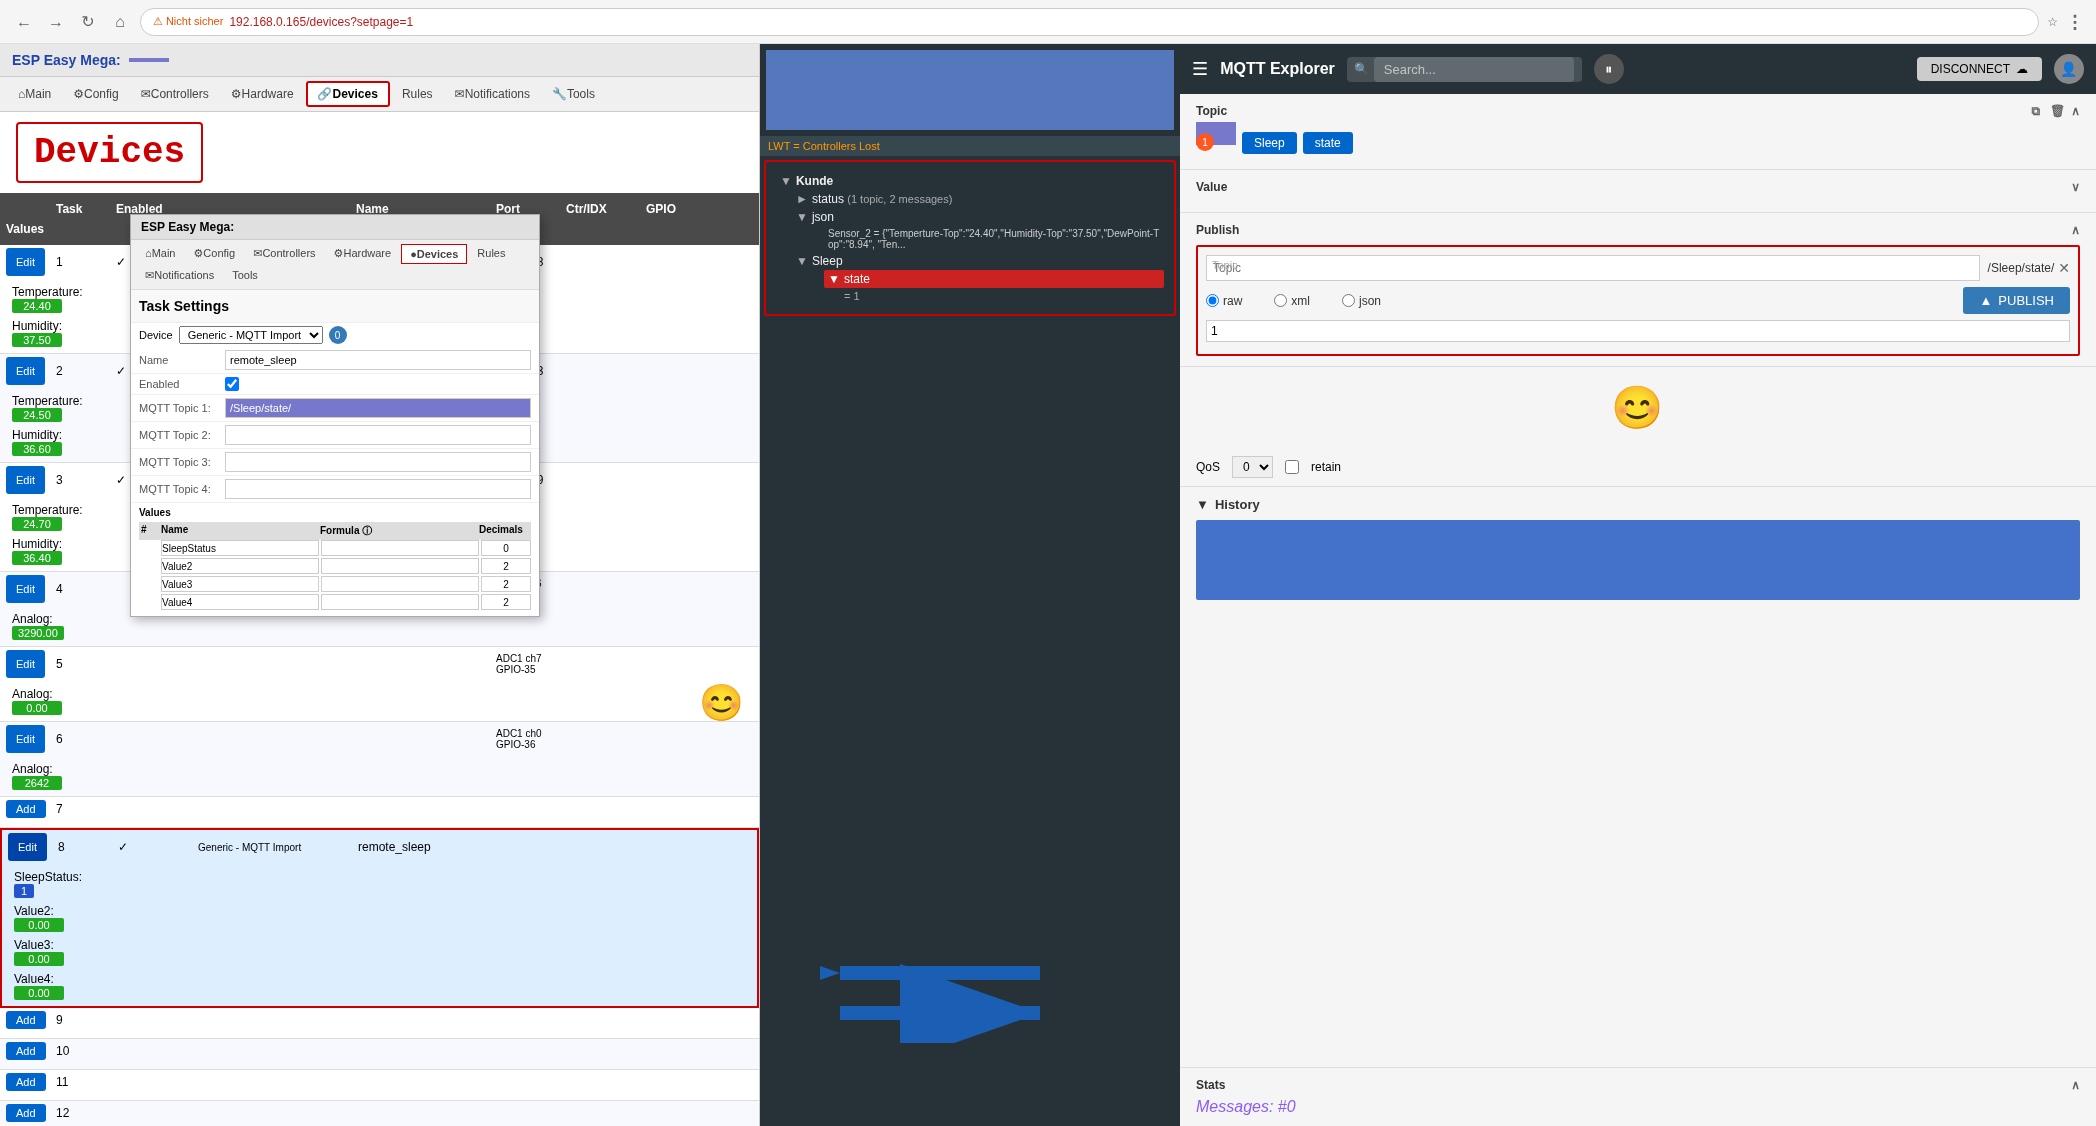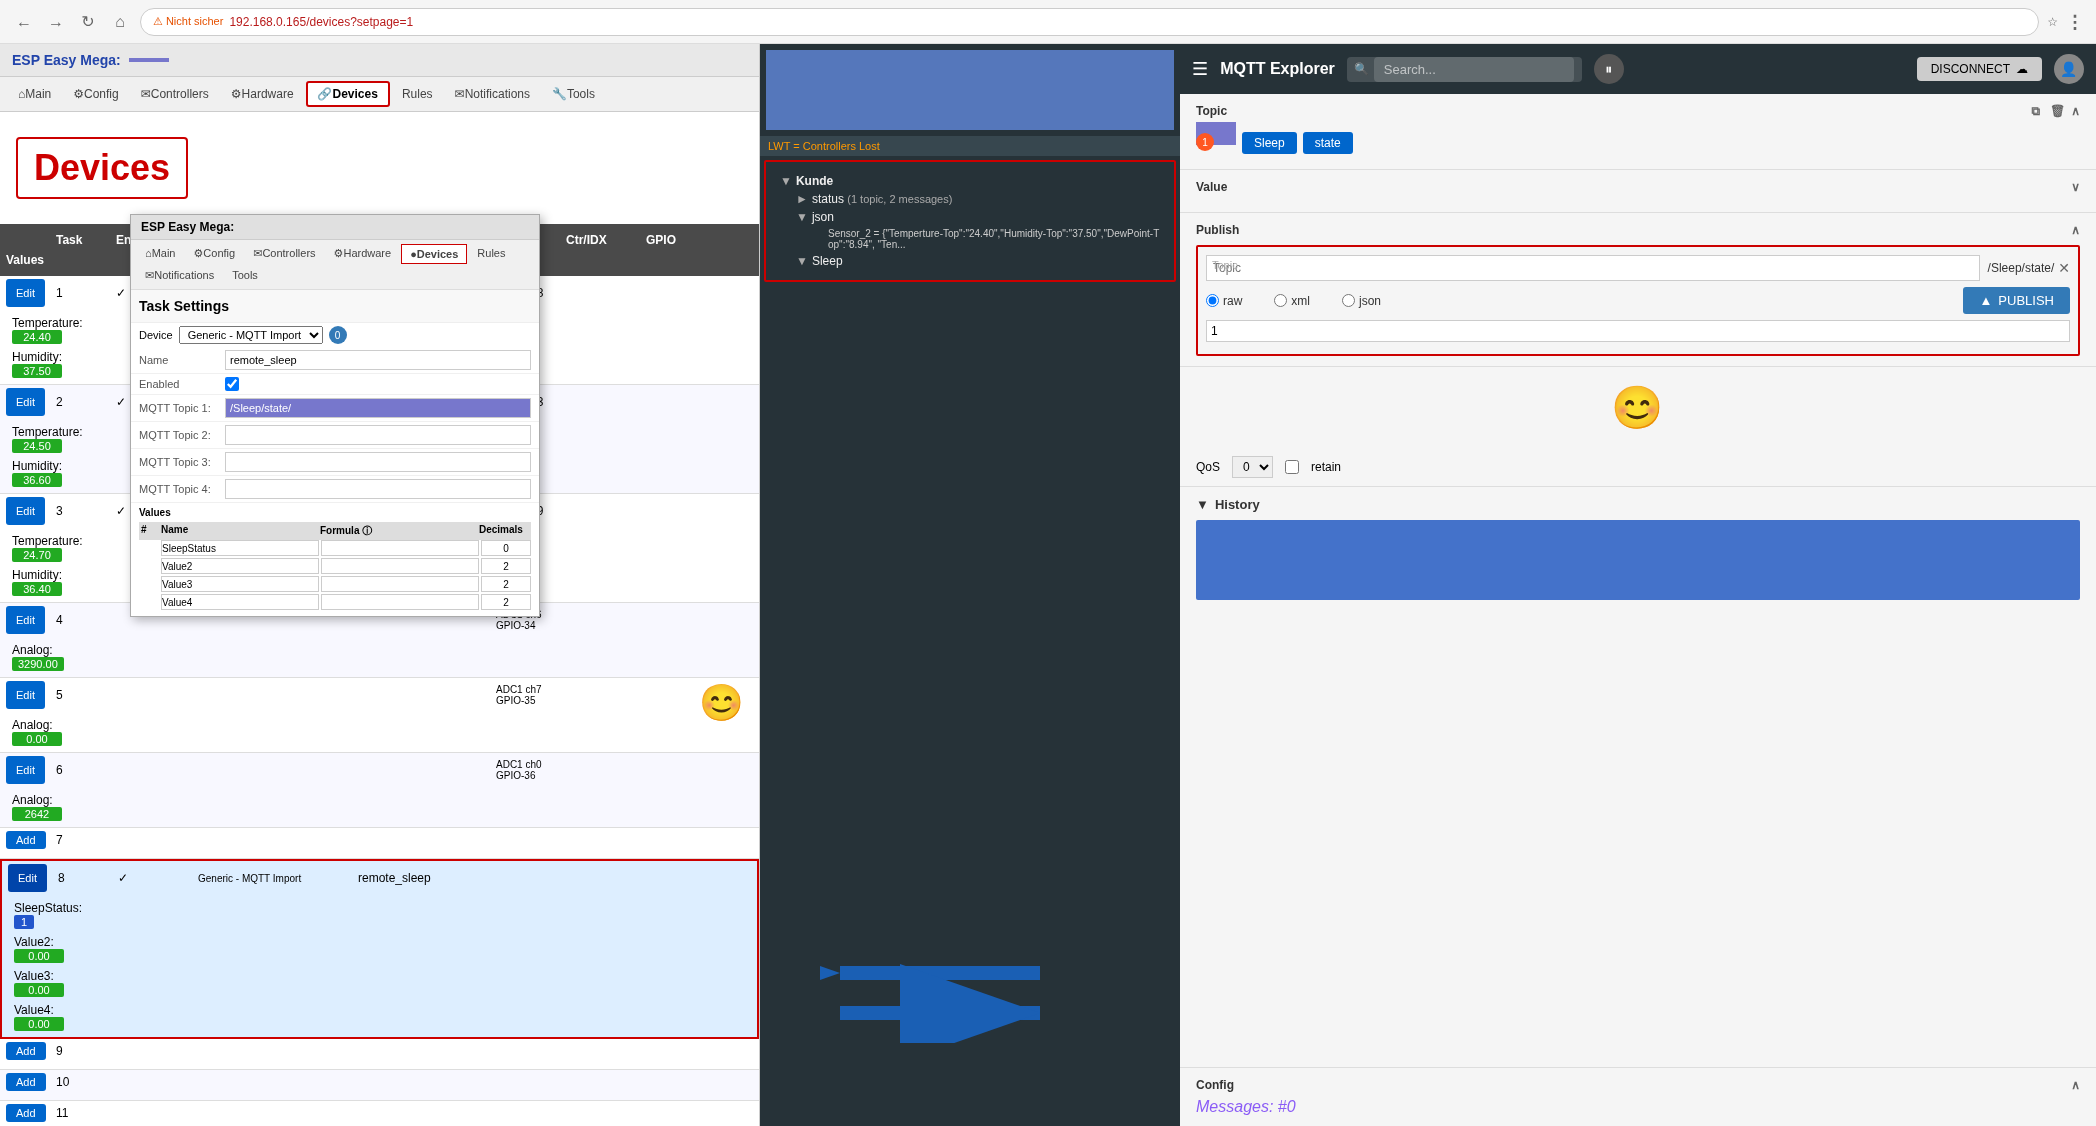--- a/index.html
+++ b/index.html
@@ -601,21 +601,22 @@
       font-size: 36px;
       font-weight: bold;
       color: #cc0000;
       padding: 8px 16px;
       border: 2px solid #cc0000;
       border-radius: 4px;
       display: inline-block;
     }
 
     .page-title-area {
-      padding: 25px 16px;
+      padding: 10px 16px;
+      font-family: Liberation Mono, monospace;
     }
   </style>
 </head>
 <body>
 
 <div class="browser-bar">
   <button class="browser-nav-btn">←</button>
   <button class="browser-nav-btn">→</button>
   <button class="browser-nav-btn">↻</button>
   <button class="browser-nav-btn">⌂</button>
@@ -952,20 +953,28 @@
           <div class="mqtt-tree-node">
             <span class="arrow">▼</span><span style="color:#eee;">json</span>
           </div>
           <div class="mqtt-tree-indent2">
             <div class="mqtt-tree-node" style="font-size:10px; color:#ccc; word-break:break-all;">
               Sensor_2 = {"Temperture-Top":"24.40","Humidity-Top":"37.50","DewPoint-Top":"8.94", "Ten...
             </div>
           </div>
           <div class="mqtt-tree-node">
             <span class="arrow">▼</span><span style="color:#eee;">Sleep</span>
+          </div>
+          <div class="mqtt-tree-indent2">
+            <div class="mqtt-tree-node selected">
+              <span class="arrow" style="color:white;">▼</span><span>state</span>
+            </div>
+            <div class="mqtt-tree-indent">
+              <div class="mqtt-tree-node" style="color:#aaa; font-size:11px;">= 1</div>
+            </div>
           </div>
         </div>
       </div>
     </div>
 
     <div style="position:absolute; bottom:80px; left:50%; transform:translateX(-50%); z-index:300; pointer-events:none;">
       <svg width="300" height="100">
 
         <defs>
           <marker id="arrowL" markerWidth="10" markerHeight="7" refX="0" refY="3.5" orient="auto">
@@ -1076,21 +1085,21 @@
       <div class="history-section">
         <div class="history-header">
           <span>▼</span>
           <span>History</span>
         </div>
         <div class="history-bar"></div>
       </div>
 
       <div class="stats-section">
         <div class="stats-header">
-          <span>Config</span>
+          <span>Stats</span>
           <span class="section-collapse">∧</span>
         </div>
         <div class="stats-item">Messages: #0</div>
       </div>
 
     </div>
   </div>
 
 </div>
 

